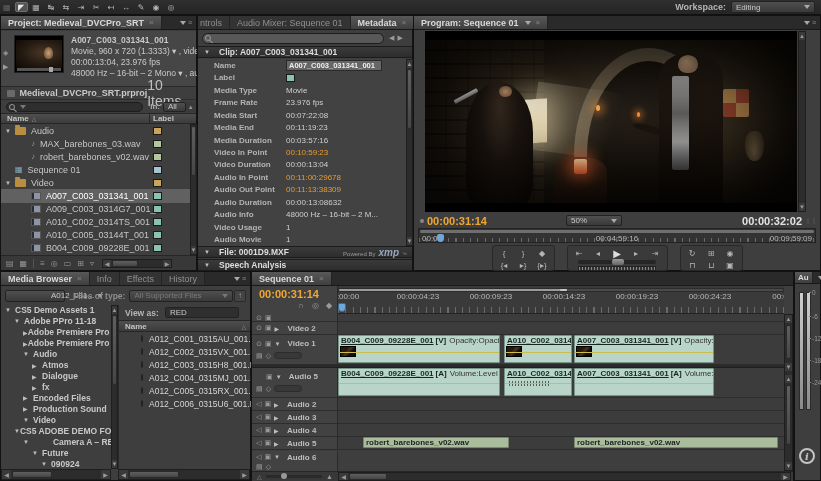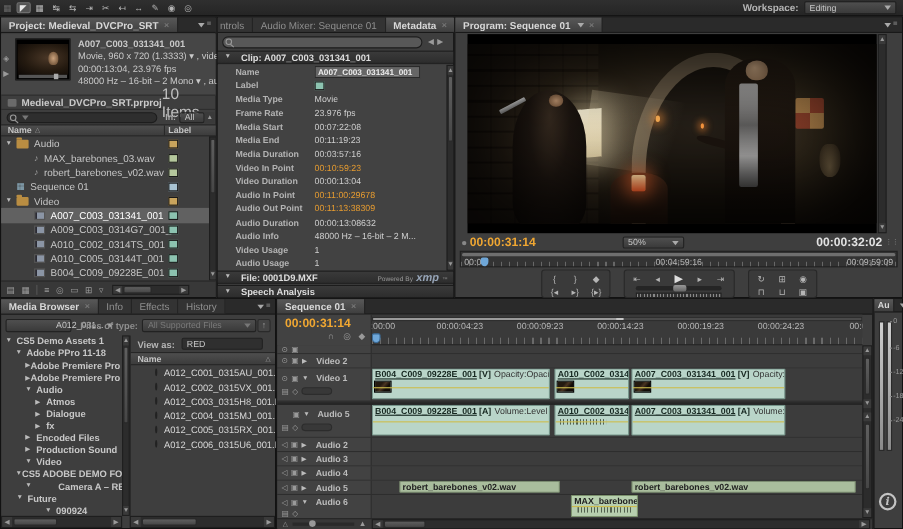--- a/index.html
+++ b/index.html
@@ -296,21 +296,21 @@
       </div>
     <div class="mrow">
         <span class="mkey">Audio Info</span>
         <span class="mval">48000 Hz – 16-bit – 2 M...</span>
       </div>
     <div class="mrow">
         <span class="mkey">Video Usage</span>
         <span class="mval">1</span>
       </div>
     <div class="mrow">
-        <span class="mkey">Audio Usage</span>
+        <span class="mkey">Audio Movie</span>
         <span class="mval">1</span>
       </div>
   </div>
   <div class="scrt abs" style="left:208px;top:43px;width:7px;height:187px;">
     <span class="arrbtn" style="position:absolute;left:0;right:0;top:0;height:8px;">▲</span>
     <div class="scrthumb" style="position:absolute;left:0;right:0;top:9px;height:60px;"></div>
     <span class="arrbtn" style="position:absolute;left:0;right:0;bottom:0;height:8px;">▼</span>
   </div>
 
   <div class="sechdr" style="top:230px;">
@@ -504,21 +504,21 @@
         <span>Video</span>
       </div>
     <div class="mbrow" style="padding-left:13px;">
         <span class="disc">▼</span>
         <span>CS5 ADOBE DEMO FOOTA</span>
       </div>
     <div class="mbrow" style="padding-left:22px;gap:24px;">
         <span class="disc">▼</span>
         <span>Camera A – RED</span>
       </div>
-    <div class="mbrow" style="padding-left:14px;">
+    <div class="mbrow" style="padding-left:31px;">
         <span class="disc">▼</span>
         <span>Future</span>
       </div>
     <div class="mbrow" style="padding-left:40px;">
         <span class="disc">▼</span>
         <span>090924</span>
       </div>
   </div>
   <div class="scrt abs" style="left:110px;top:33px;width:7px;height:164px;">
     <span class="arrbtn" style="position:absolute;left:0;right:0;top:0;height:8px;">▲</span>
@@ -765,21 +765,21 @@
             </div>
         </div>
         <div class="clip aclip" style="left:236px;width:204px;">
           <div class="chead">
               <span class="cname">robert_barebones_v02.wav</span>
             </div>
         </div>
       </div>
     </div>
 
-    <div class="trow" style="height:21px;border-bottom:none;">
+    <div class="trow" style="height:21px;border-bottom:none;align-items:flex-end;">
       <div class="thead">
         <div class="theadline">
             <span class="icon" style="font-size:7px;">◁</span>
             <span class="icon" style="font-size:7px;">▣</span>
             <span class="disc">▼</span>
             <span style="font-weight:bold;">Audio 6</span>
           </div>
         <div class="theadline" style="height:8px;">
             <span class="icon" style="font-size:7px;">▤</span>
             <span class="icon" style="font-size:7px;">◇</span>

